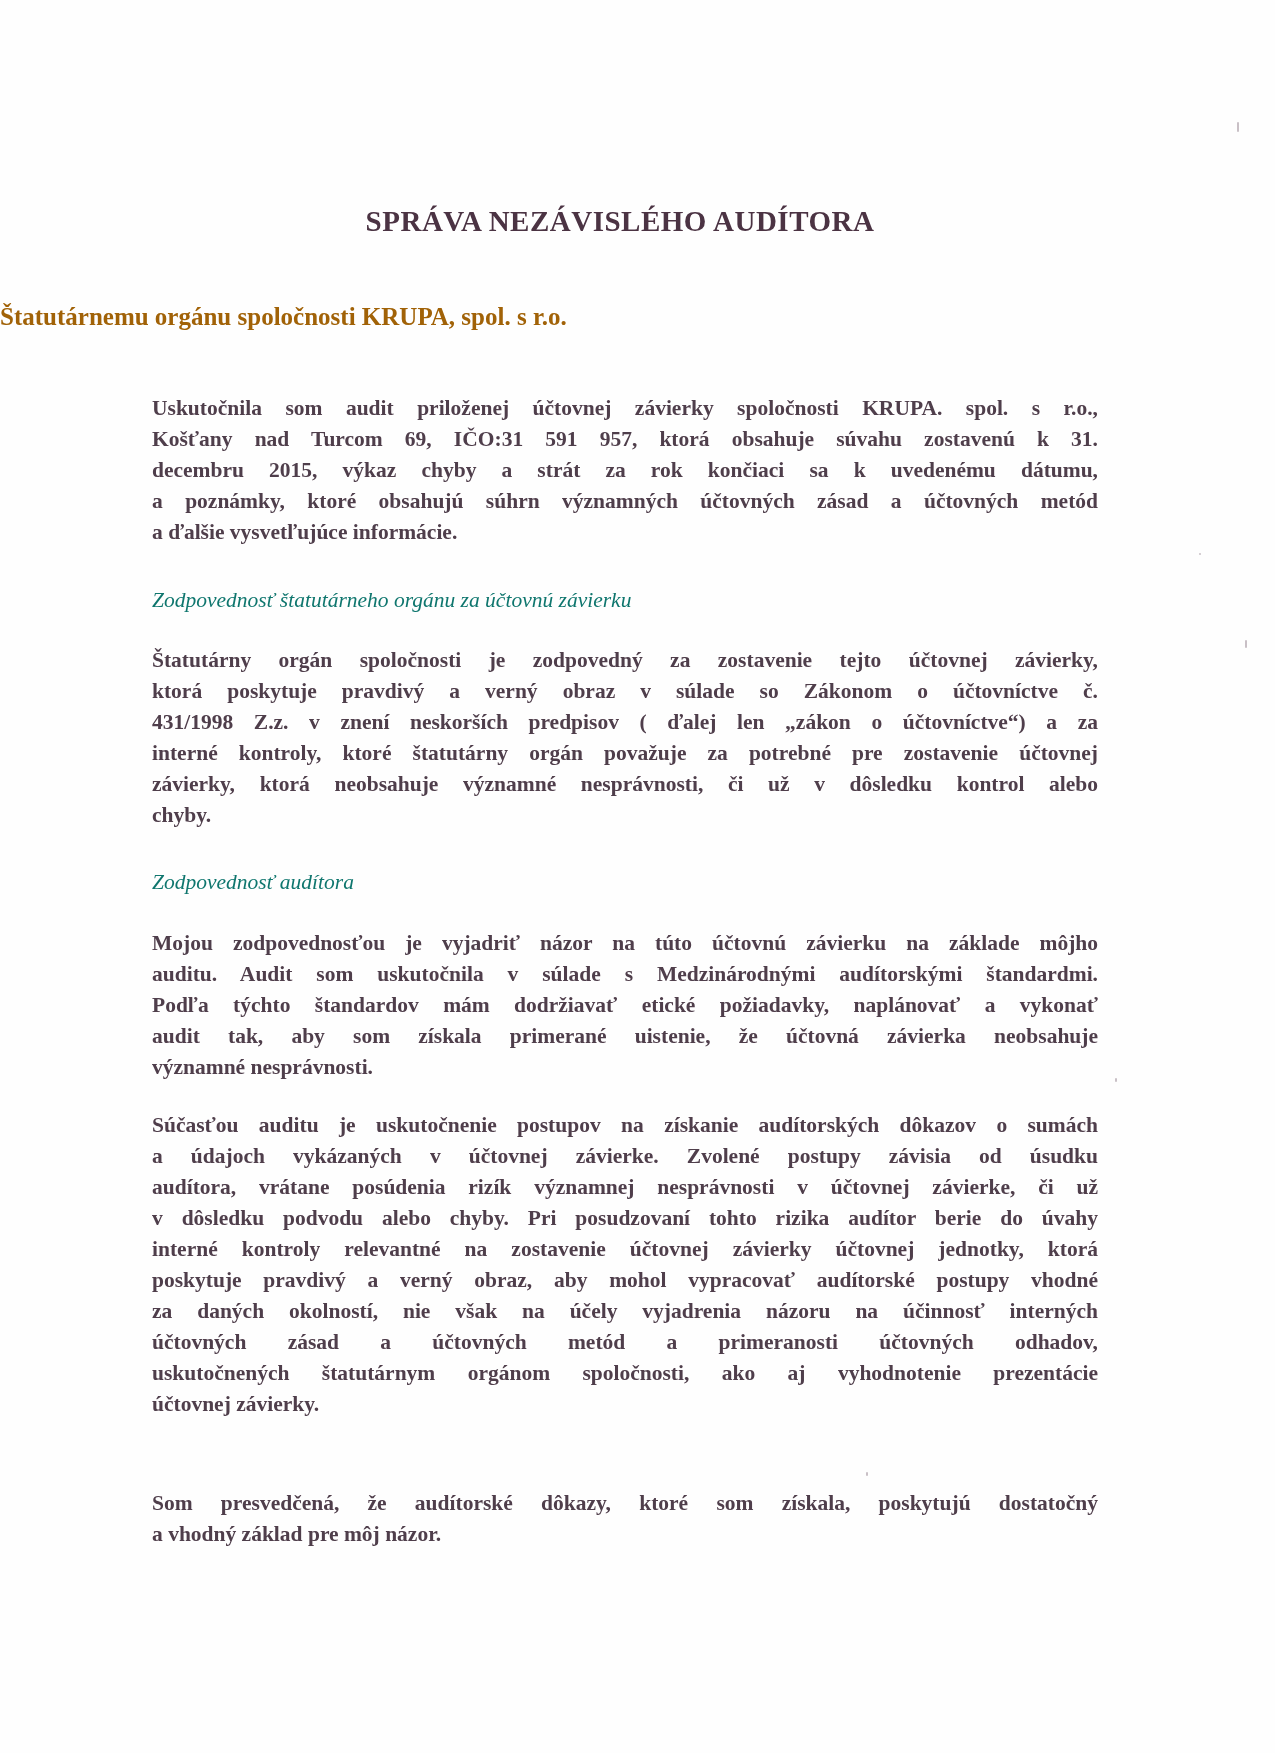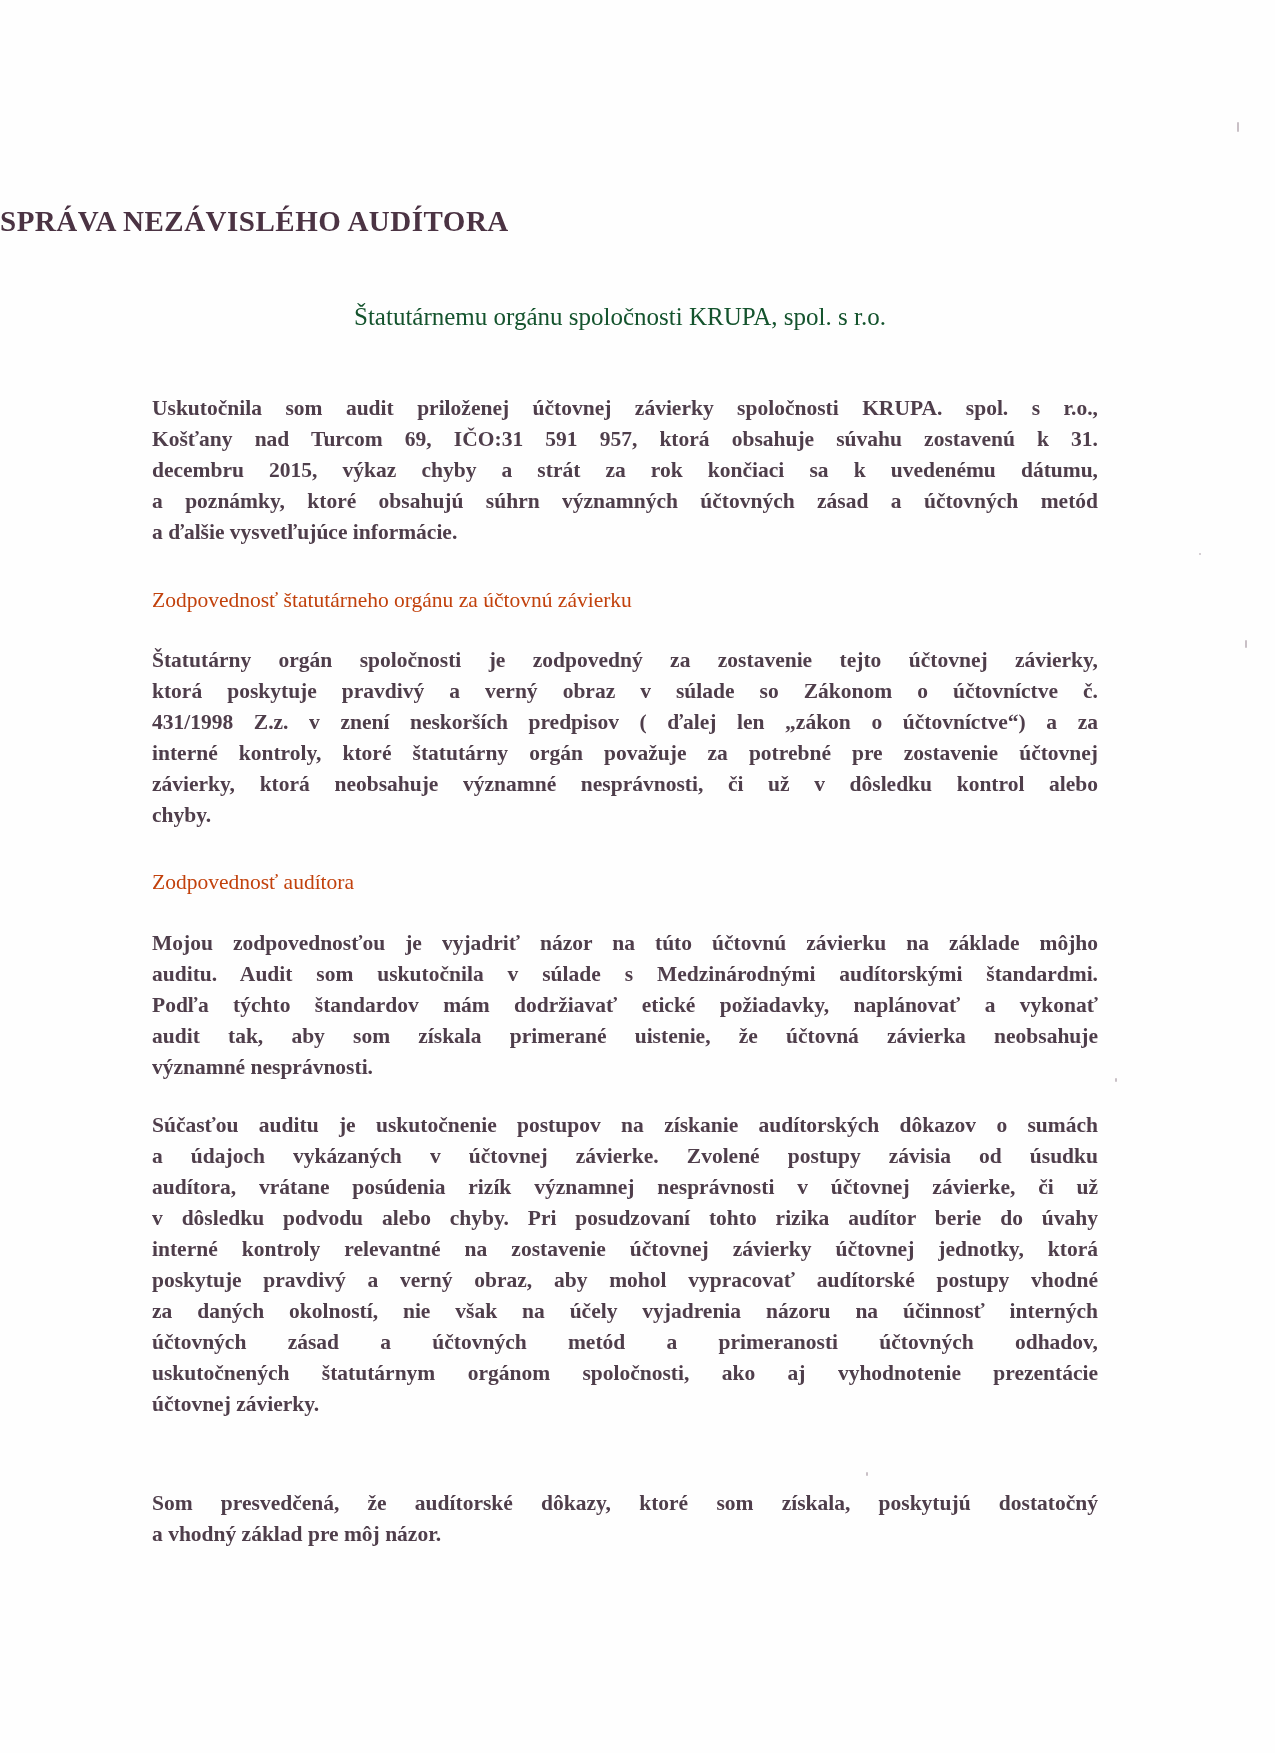--- a/index.html
+++ b/index.html
@@ -10,39 +10,40 @@
     overflow: hidden;
     font-family: "Liberation Serif", "DejaVu Serif", serif;
     color: #4a3a46;
   }
   .page {
     position: absolute; left: 0; top: 0; width: 1275px; height: 1753px;
     background: #fefefe;
   }
   .title {
     position: absolute; left: 0; width: 1240px; top: 205px;
+    text-align: center;
     font-weight: bold; font-size: 29px; letter-spacing: 0.5px;
     color: #4b3343;
   }
   .subtitle {
     position: absolute; left: 0; width: 1240px; top: 303px;
-    text-align: center;
-    font-weight: normal; font-size: 25px;
-    color: #14532d;
+    text-align: left;
+    font-weight: bold; font-size: 25px;
+    color: #a16207;
   }
   .para {
     position: absolute; left: 152px; width: 946px;
     font-size: 21.5px; line-height: 31px;
     text-align: justify;
     color: #4f3e4b;
   }
   .heading {
     position: absolute; left: 152px;
-    font-size: 21.5px;
-    color: #c2410c;
+    font-style: italic; font-size: 21.5px;
+    color: #0f766e;
   }
   .line { display: block; text-align: justify; text-align-last: justify; white-space: nowrap; font-weight: bold; }
   .line.last { text-align-last: left; }
   .mark {
     position: absolute; background: #c9c0c6; border-radius: 1px;
   }
 </style>
 </head>
 <body>
 

